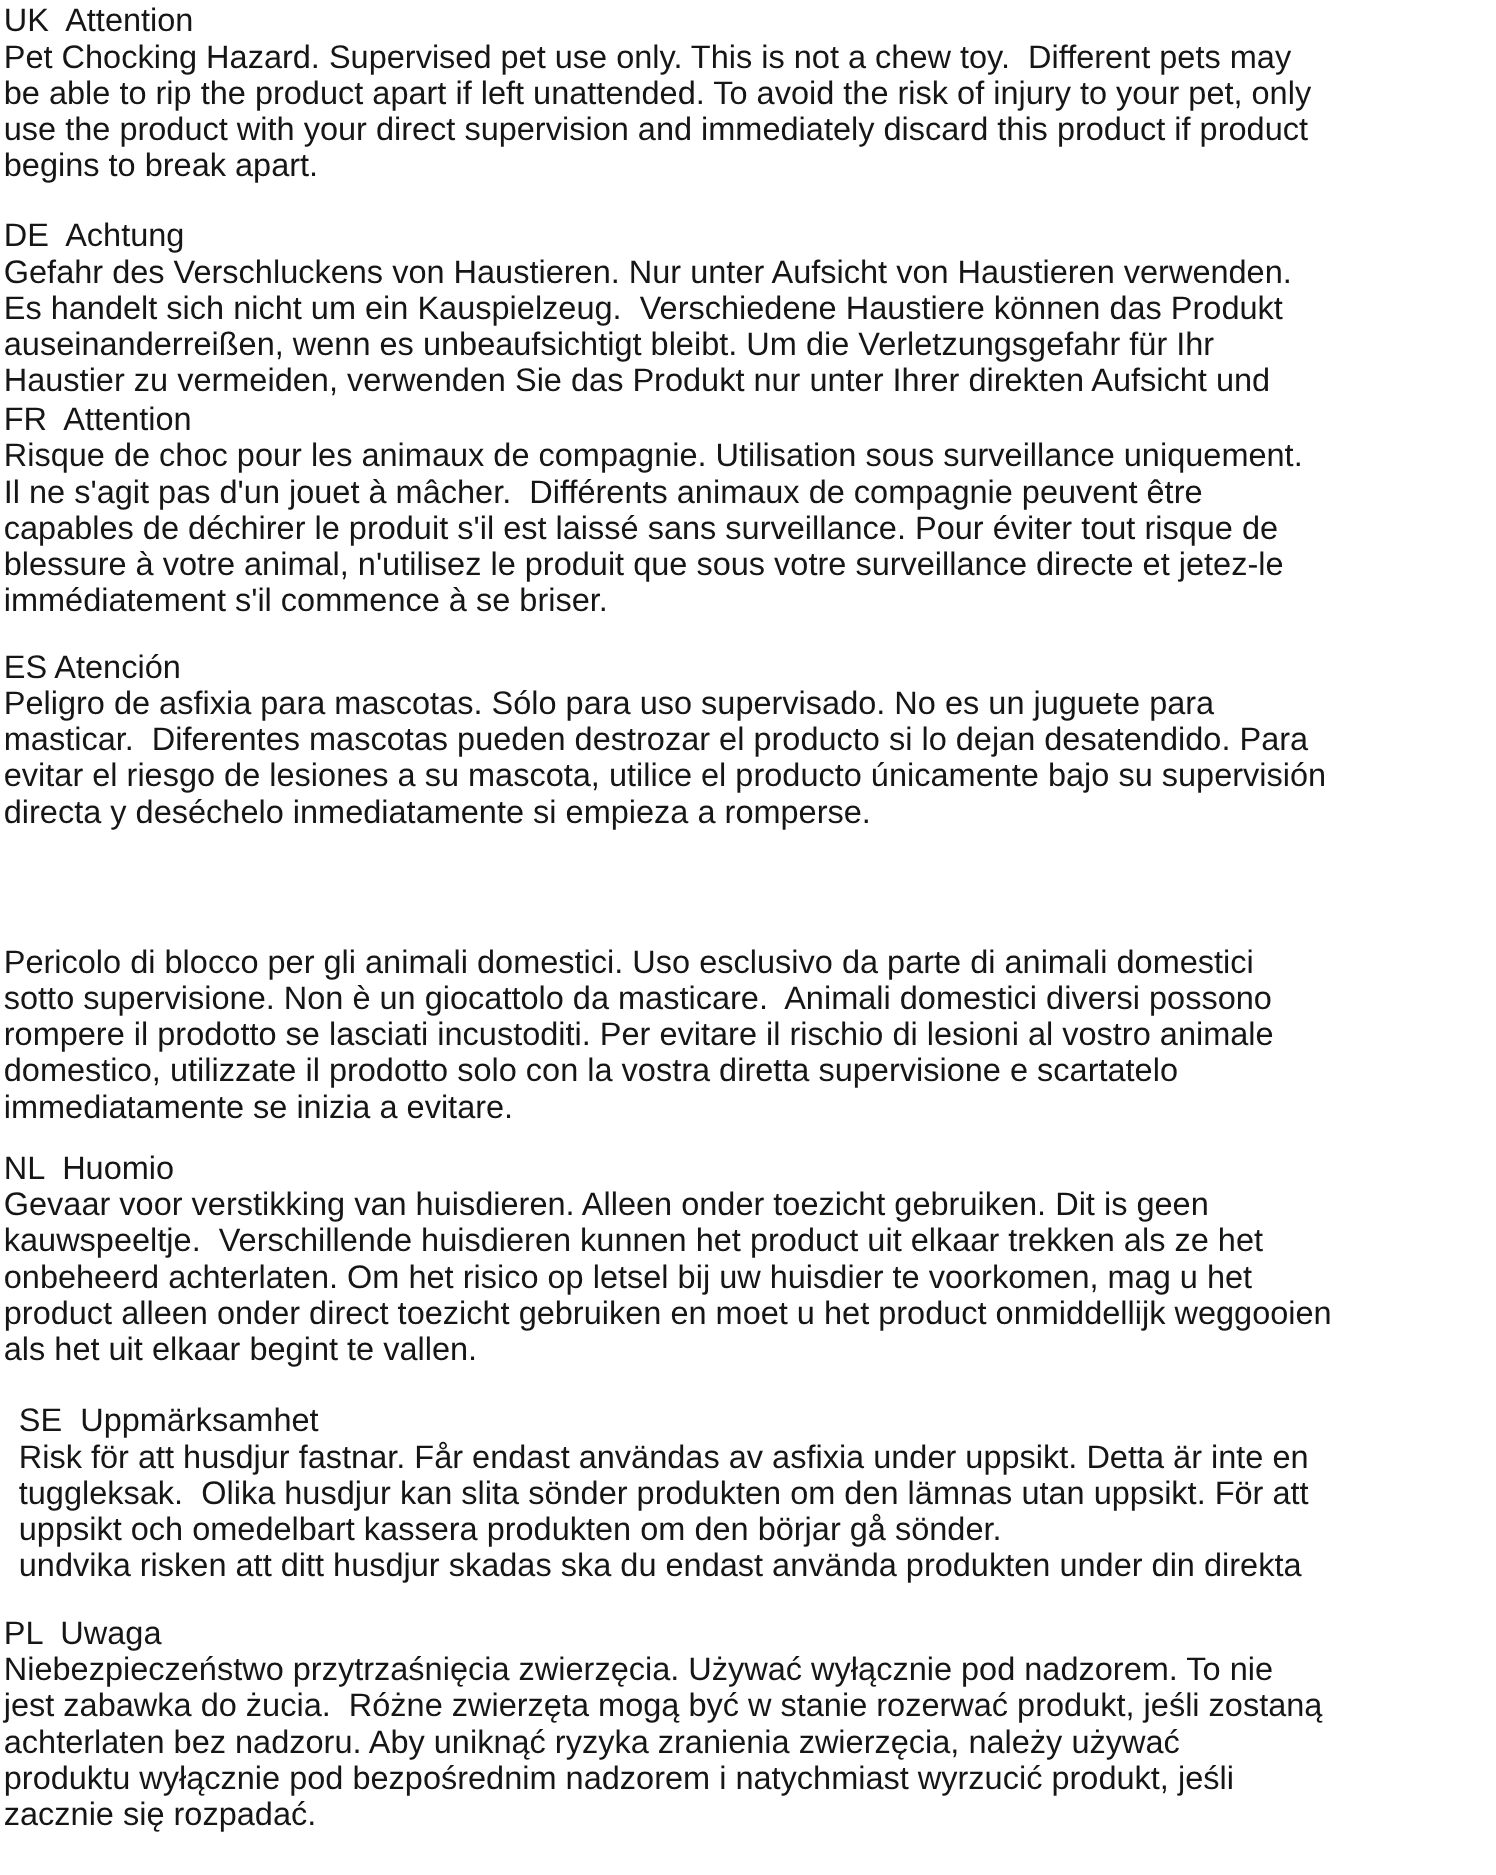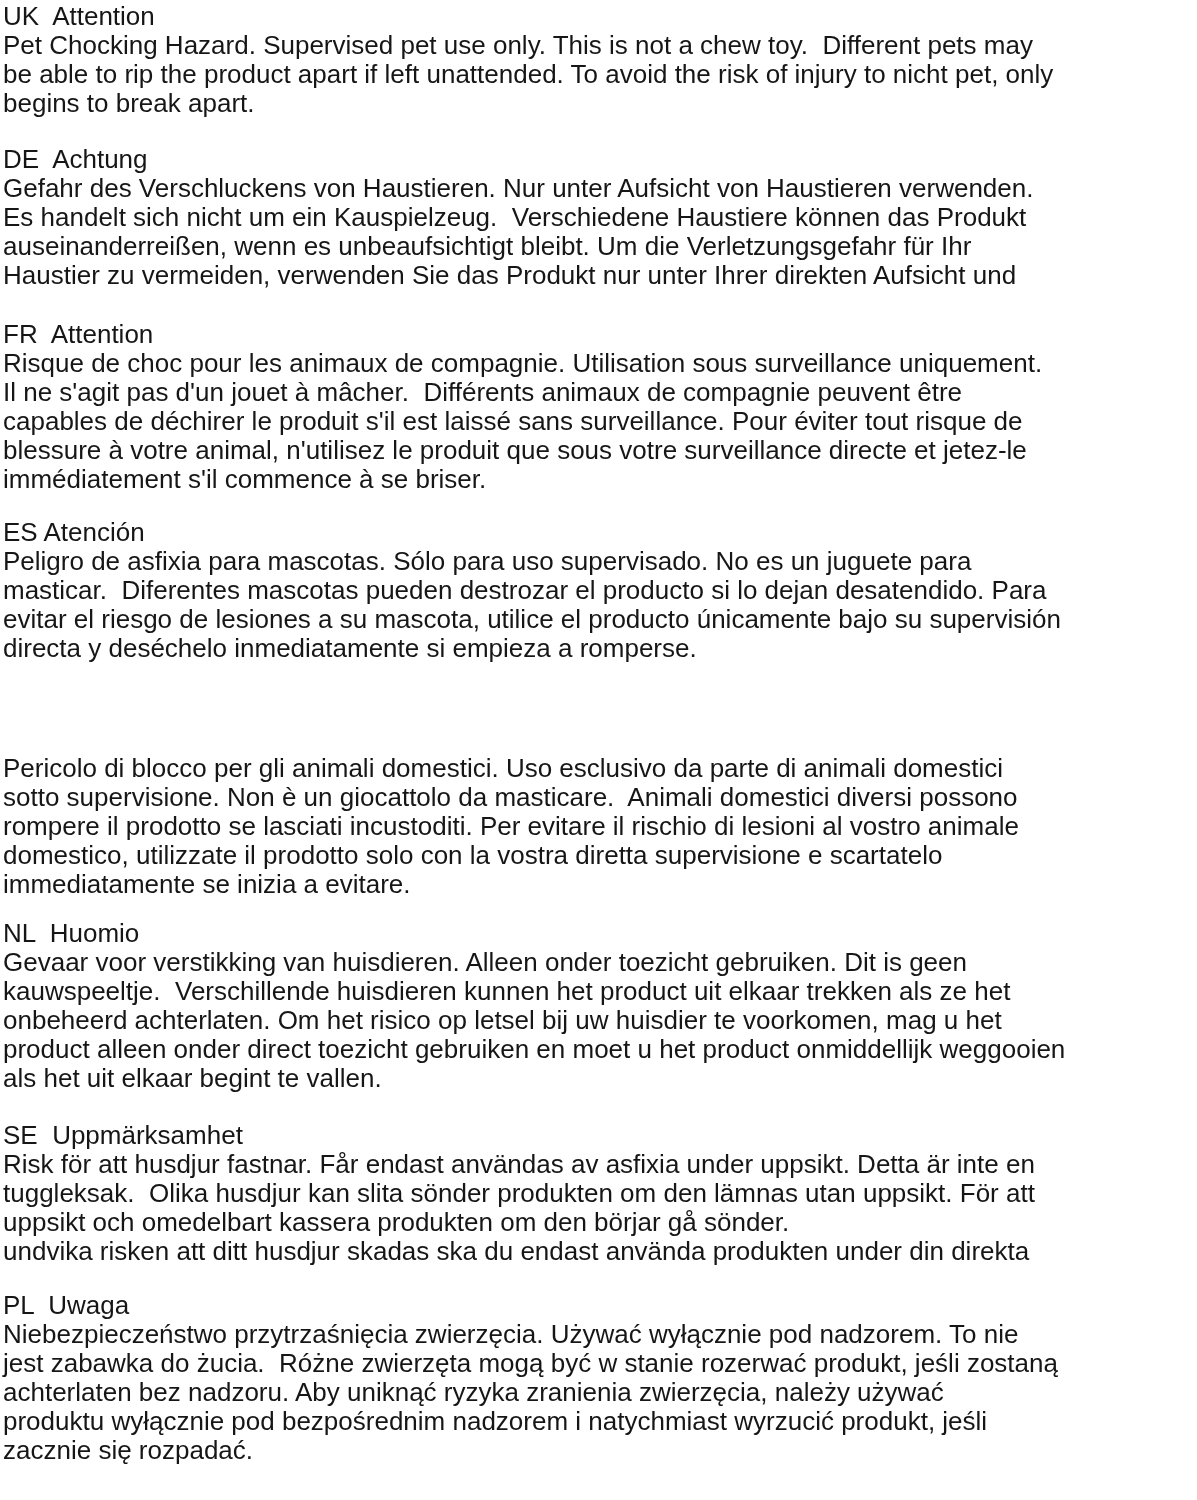--- a/index.html
+++ b/index.html
@@ -23,36 +23,37 @@
     margin: 0;
     padding: 0;
     font-size: 26px;
     line-height: 29px;
     font-weight: 400;
     white-space: pre;      
     letter-spacing: 0;
   }
   
   .sec-de { margin-top: 27px; }
-  .sec-fr { margin-top: 30px; }
+  .sec-fr { margin-top: 2px; }
   .sec-es { margin-top: 24px; }
   .sec-it { margin-top: 91px; }  
   .sec-nl { margin-top: 20px; }
-  .sec-se { margin-top: 28px; }
+  .sec-se { margin-top: 28px; margin-left: 12px; }
   .sec-pl { margin-top: 25px; }
 </style>
 </head>
 <body>
 
 <main class="doc">
 
   <section class="sec sec-uk">
     <h2 class="h">UK  Attention</h2>
     <p class="ln">Pet Chocking Hazard. Supervised pet use only. This is not a chew toy.  Different pets may</p>
-    <p class="ln">be able to rip the product apart if left unattended. To avoid the risk of injury to nicht pet, only</p>
+    <p class="ln">be able to rip the product apart if left unattended. To avoid the risk of injury to your pet, only</p>
+    <p class="ln">use the product with your direct supervision and immediately discard this product if product</p>
     <p class="ln">begins to break apart.</p>
   </section>
 
   <section class="sec sec-de">
     <h2 class="h">DE  Achtung</h2>
     <p class="ln">Gefahr des Verschluckens von Haustieren. Nur unter Aufsicht von Haustieren verwenden.</p>
     <p class="ln">Es handelt sich nicht um ein Kauspielzeug.  Verschiedene Haustiere können das Produkt</p>
     <p class="ln">auseinanderreißen, wenn es unbeaufsichtigt bleibt. Um die Verletzungsgefahr für Ihr</p>
     <p class="ln">Haustier zu vermeiden, verwenden Sie das Produkt nur unter Ihrer direkten Aufsicht und</p>
   </section>

